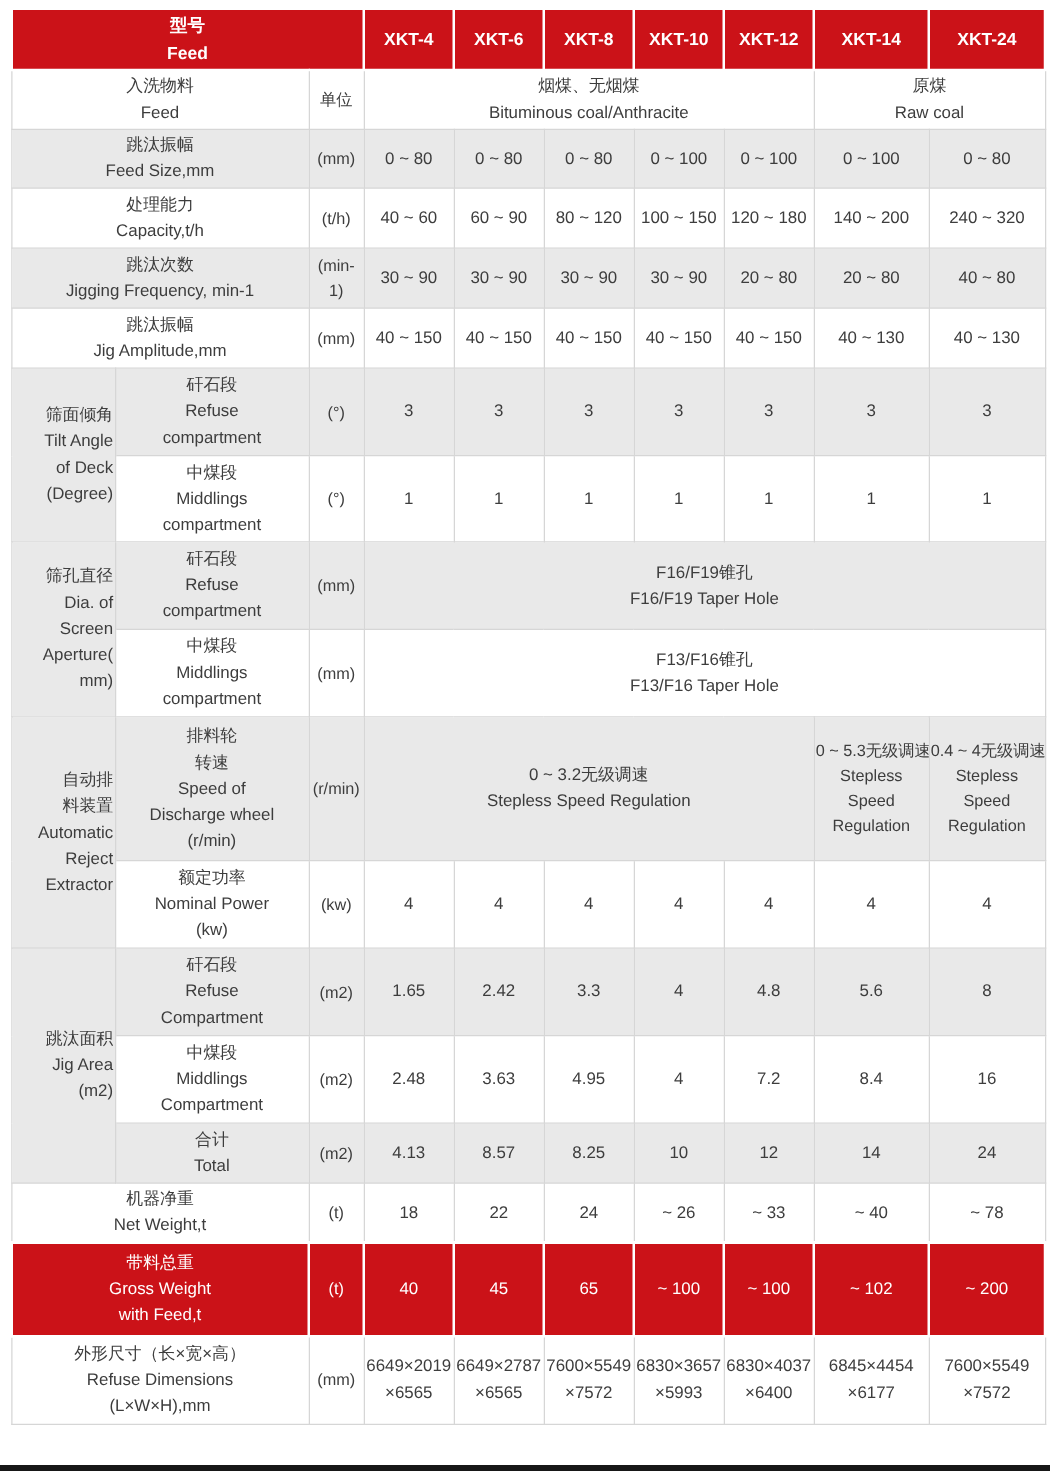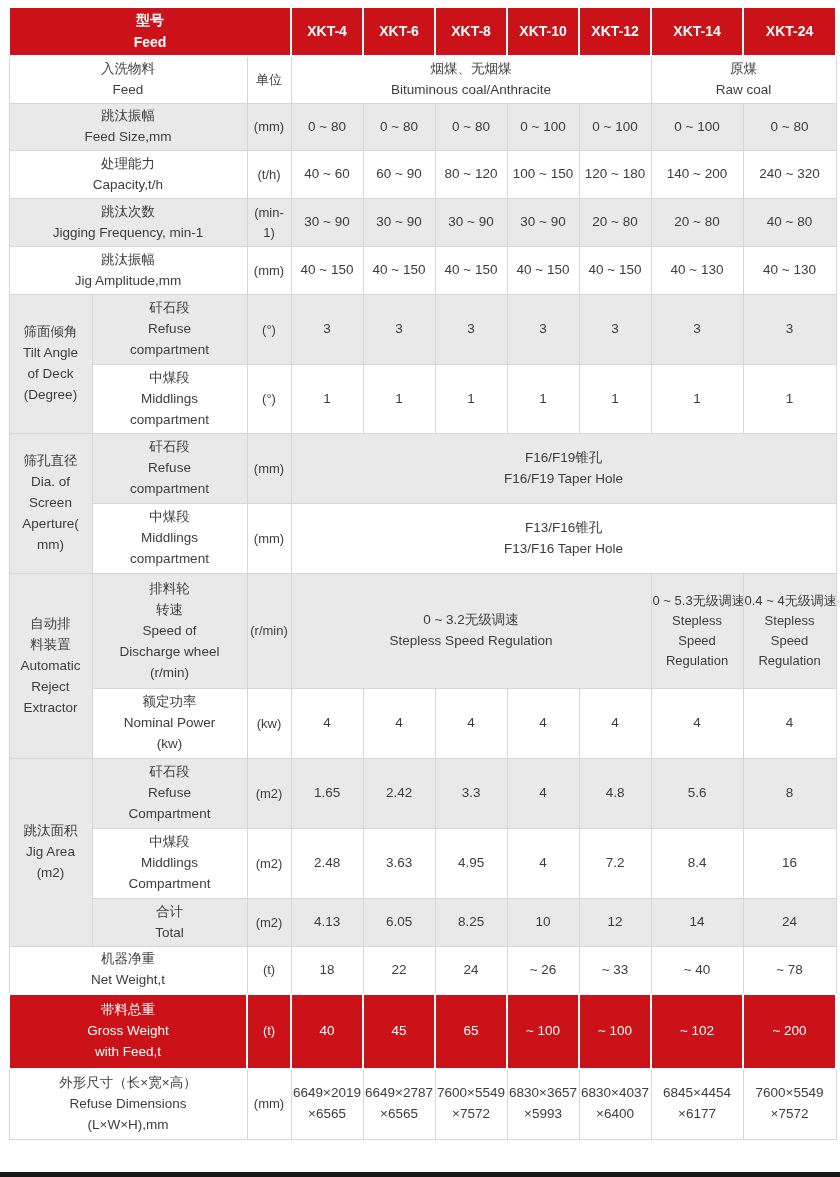--- a/index.html
+++ b/index.html
@@ -12,21 +12,21 @@
   .wrap { padding:6px 0 0 8px; }
   table {
     border-collapse:collapse; table-layout:fixed; width:827px;
     text-align:center; font-size:13.5px; line-height:1.55;
   }
   th,td {
     border:1px solid #d6d6d6; padding:2px 1px; vertical-align:middle;
     font-weight:normal; overflow:hidden;
   }
   tr.g > td { background:#e9e9e9; }
-  td.grp { background:#e9e9e9; }
+  td.grp { background:#e9e9e9;text-align:right; }
   thead th.red, tr.red-row > td {
     background:#cb1218; color:#ffffff; border:2px solid #ffffff;
   }
   thead th.red { font-weight:bold; font-size:14px; }
   .unit { font-size:13px; padding:0; }
   .sm { font-size:13px; }
   .nw { white-space:nowrap; }
   tr.h46{height:46px} tr.h53{height:42px} tr.h47{height:47px} tr.h48{height:48px}
   tr.h70{height:70px} tr.h69{height:69px} tr.h115{height:115px} tr.h75{height:75px}
   .bottom-bar { position:absolute; left:0; top:1172px; width:840px; height:5px; background:#171717; }
@@ -301,21 +301,21 @@
       <td>16</td>
     </tr>
 
     <tr class="h48 g">
       <td>
         <div>合计</div>
         <div>Total</div>
       </td>
       <td class="unit">(m2)</td>
       <td>4.13</td>
-      <td>6.05</td>
+      <td>8.57</td>
       <td>8.25</td>
       <td>10</td>
       <td>12</td>
       <td>14</td>
       <td>24</td>
     </tr>
 
     <tr class="h47">
       <td colspan="2">
         <div>机器净重</div>

